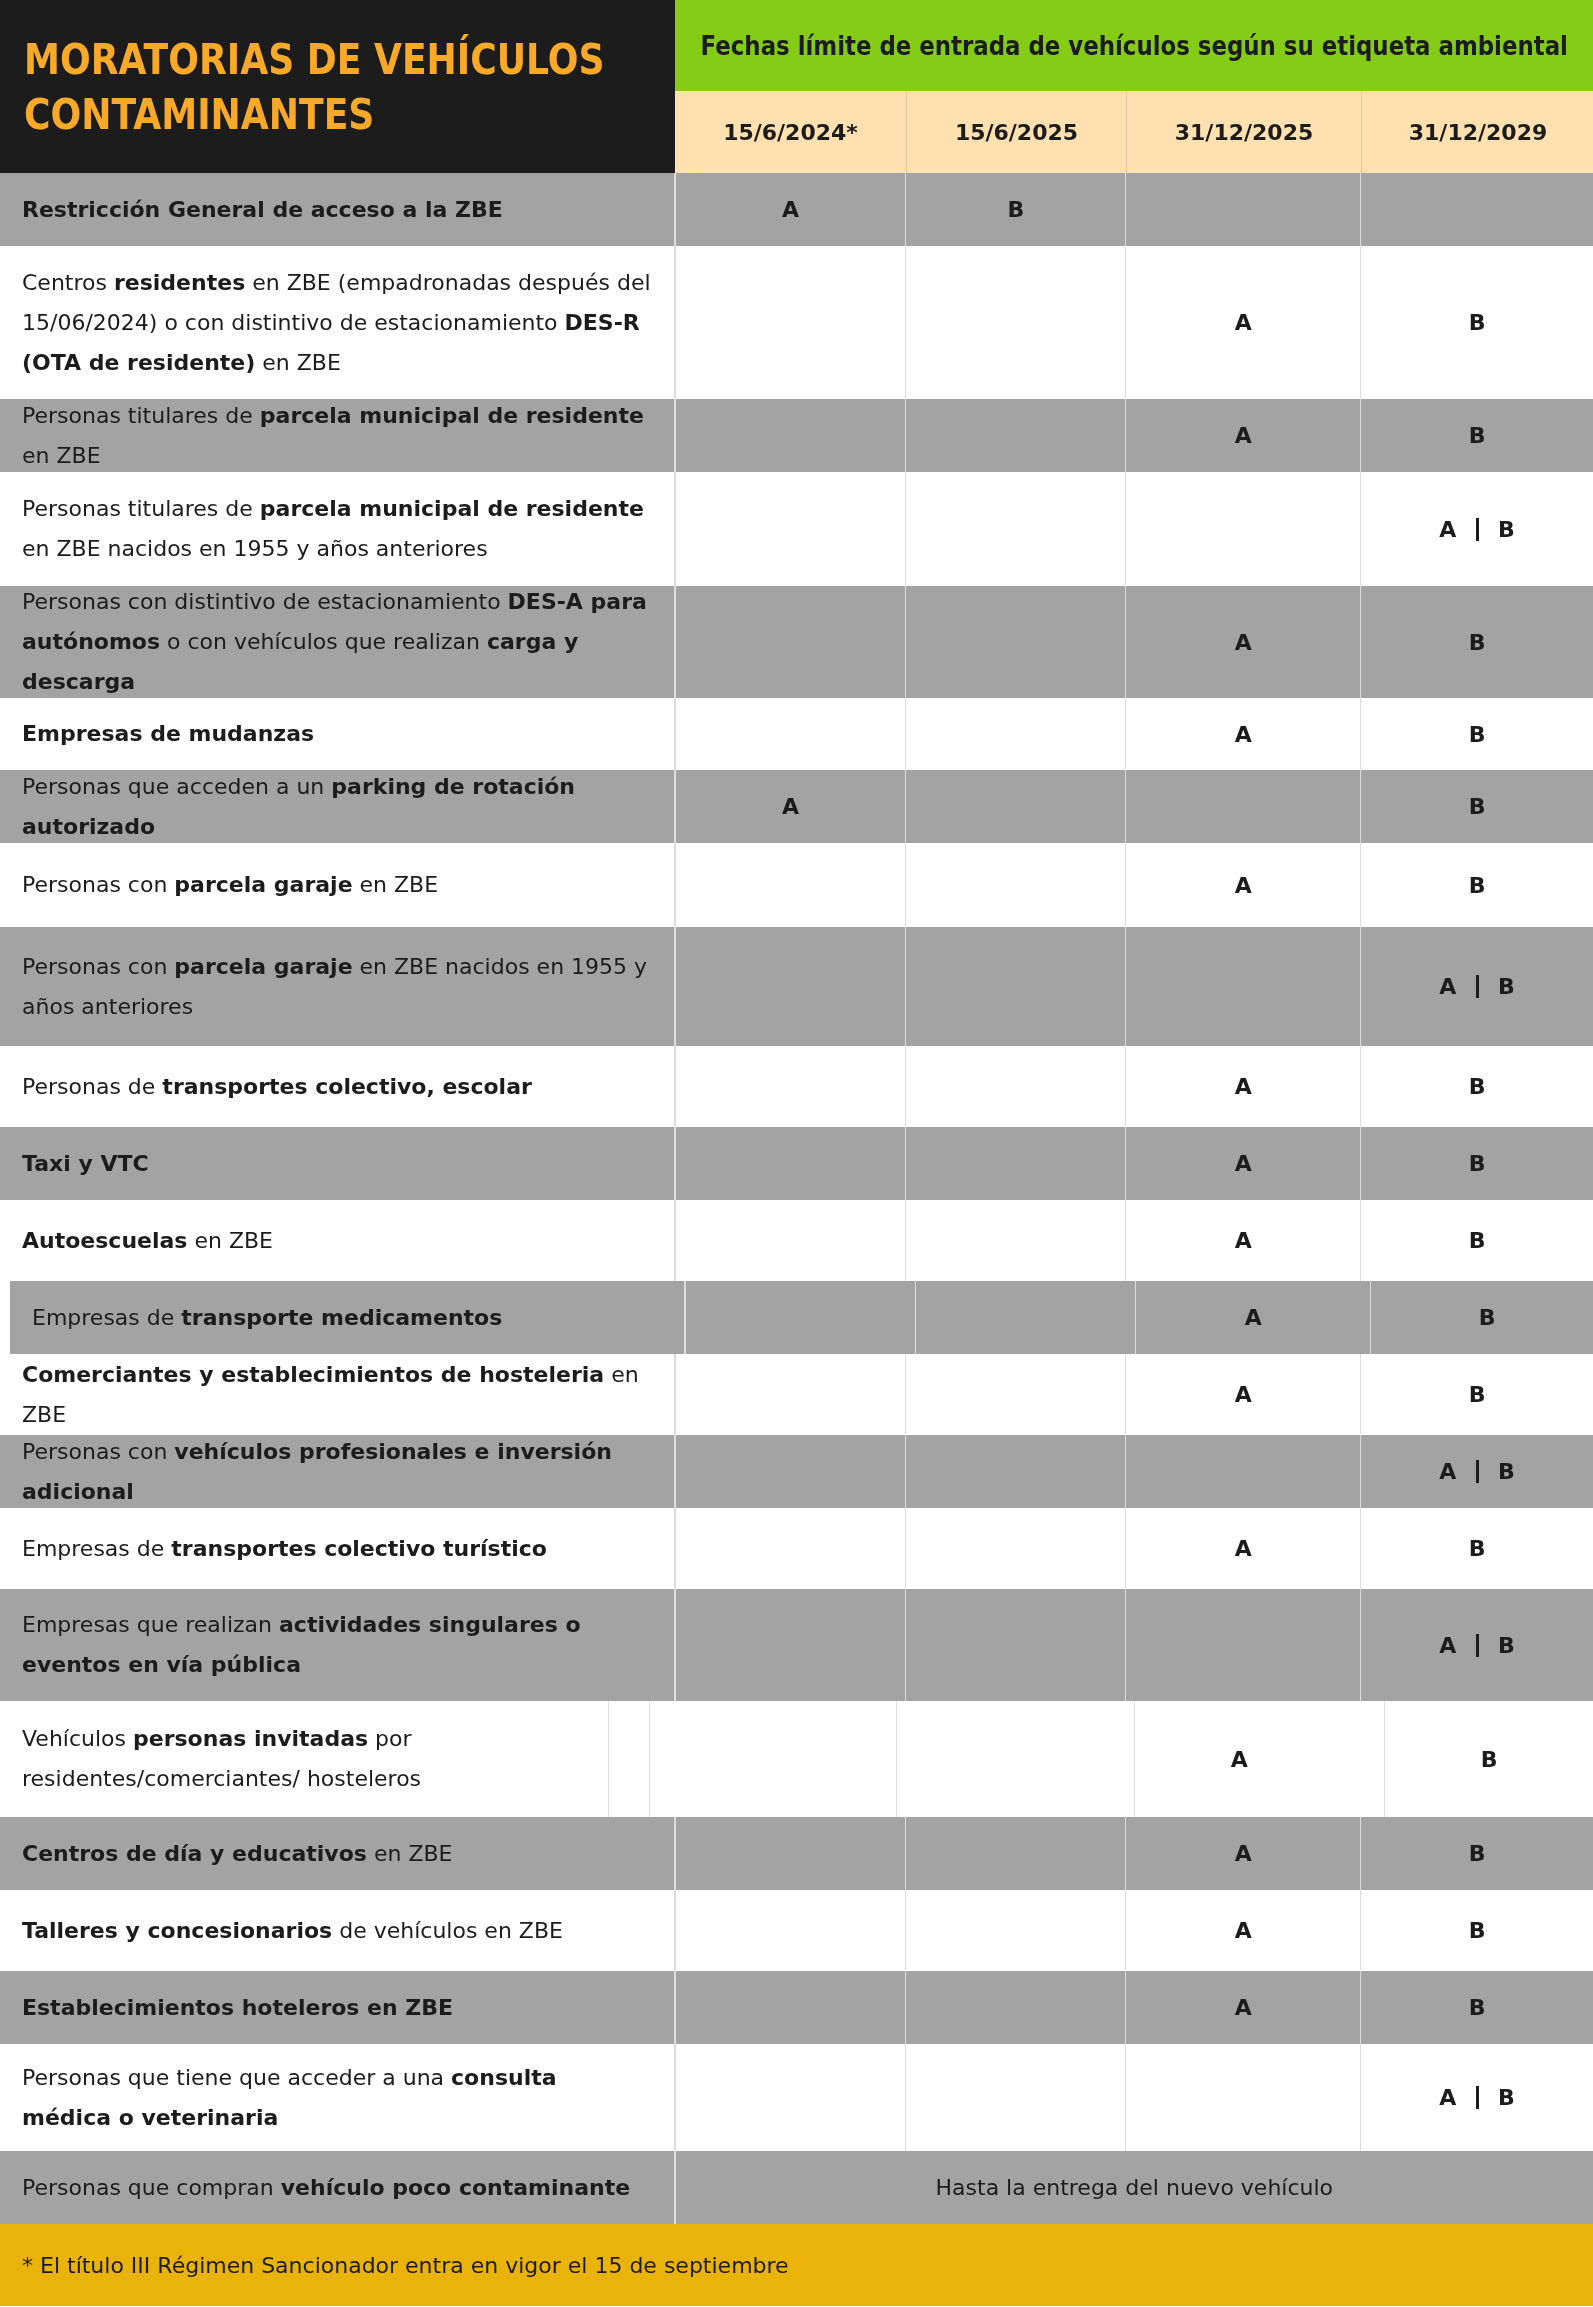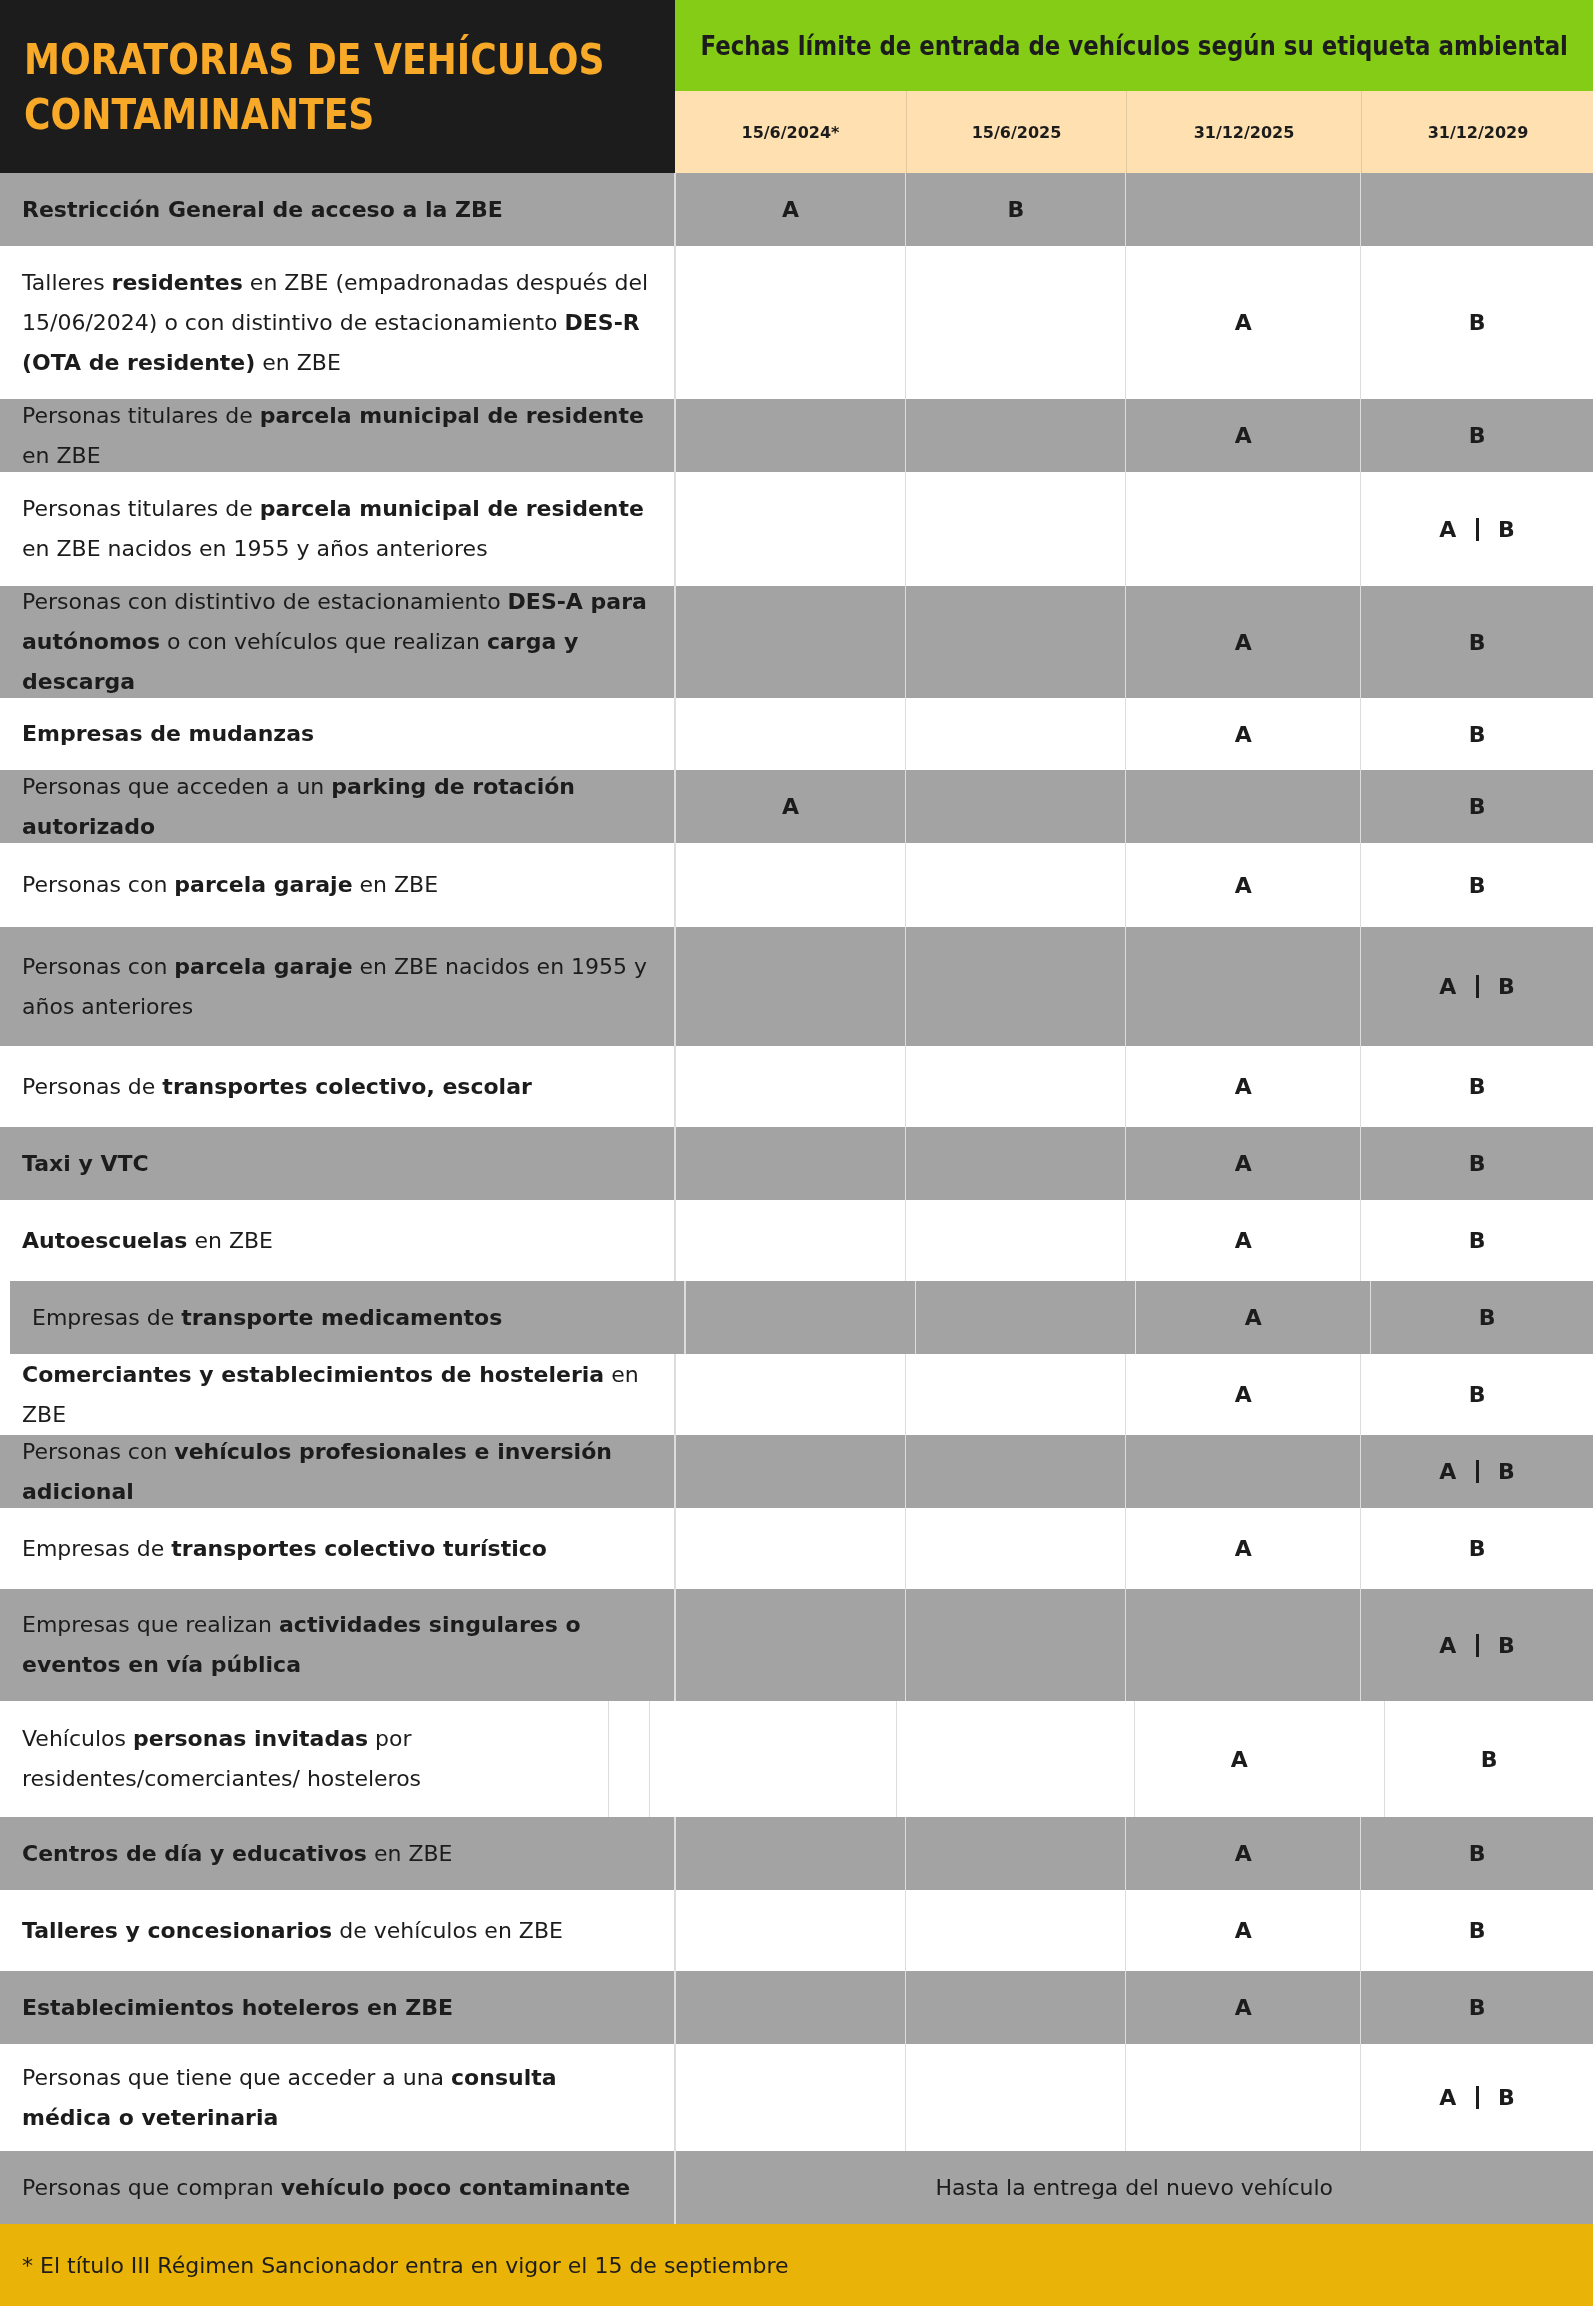--- a/index.html
+++ b/index.html
@@ -21,21 +21,21 @@
   }
   .hdr-right { width: 919px; display: flex; flex-direction: column; }
   .hdr-super {
     height: 97px; background: #84cc16; display: flex; align-items: center; justify-content: center;
     font-size: 26.6px; font-weight: bold;
   }
   .hdr-super span { transform: scaleX(0.86); display: inline-block; white-space: nowrap; }
   .hdr-dates { height: 87px; background: #ffe0b0; display: flex; }
   .hdr-date {
     display: flex; align-items: center; justify-content: center;
-    font-size: 16px; font-weight: bold; border-left: 1.8px solid #e3c9a0;
+    font-size: 22px; font-weight: bold; border-left: 1.8px solid #e3c9a0;
   }
   .hdr-date:first-child { border-left: none; }
 
   
   .c1 { width: 231px; }
   .c2 { width: 220px; }
   .c3 { width: 235px; }
   .c4 { width: 233px; }
 
   
@@ -95,21 +95,21 @@
         <div class="row-label">
           <span class="txt"><b>Restricción General de acceso a la ZBE</b></span>
         </div>
         <div class="cell c1">A</div>
         <div class="cell c2">B</div>
         <div class="cell c3"></div>
         <div class="cell c4"></div>
       </div>
       <div class="row white" style="height: 153px;">
         <div class="row-label">
-          <span class="txt"><span>Talleres </span><b>residentes</b><span> en ZBE (empadronadas después del 15/06/2024) o con distintivo de estacionamiento </span><b>DES-R (OTA de residente)</b><span> en ZBE</span></span>
+          <span class="txt"><span>Centros </span><b>residentes</b><span> en ZBE (empadronadas después del 15/06/2024) o con distintivo de estacionamiento </span><b>DES-R (OTA de residente)</b><span> en ZBE</span></span>
         </div>
         <div class="cell c1"></div>
         <div class="cell c2"></div>
         <div class="cell c3">A</div>
         <div class="cell c4">B</div>
       </div>
       <div class="row gray" style="height: 73px;">
         <div class="row-label">
           <span class="txt"><span>Personas titulares de </span><b>parcela municipal de residente</b><span> en ZBE</span></span>
         </div>

